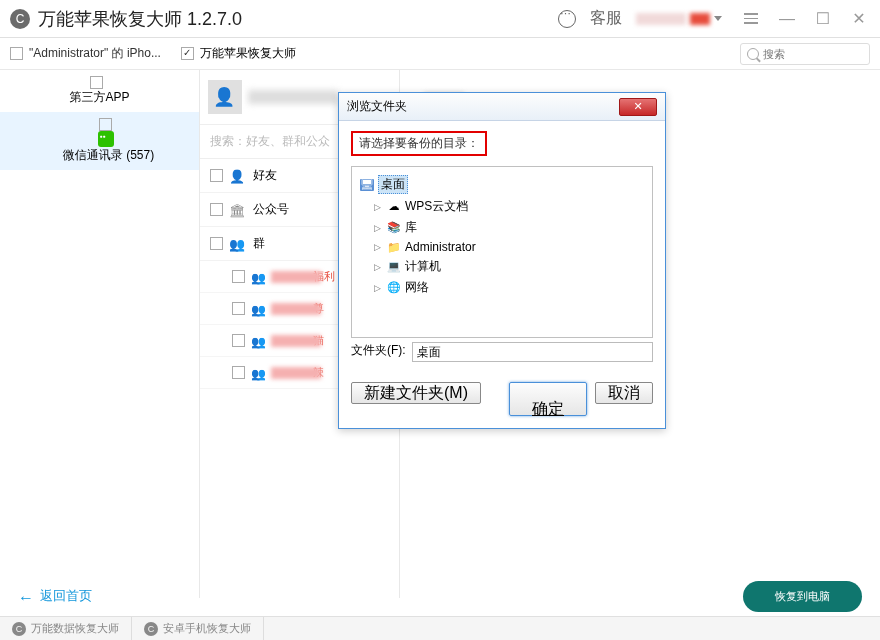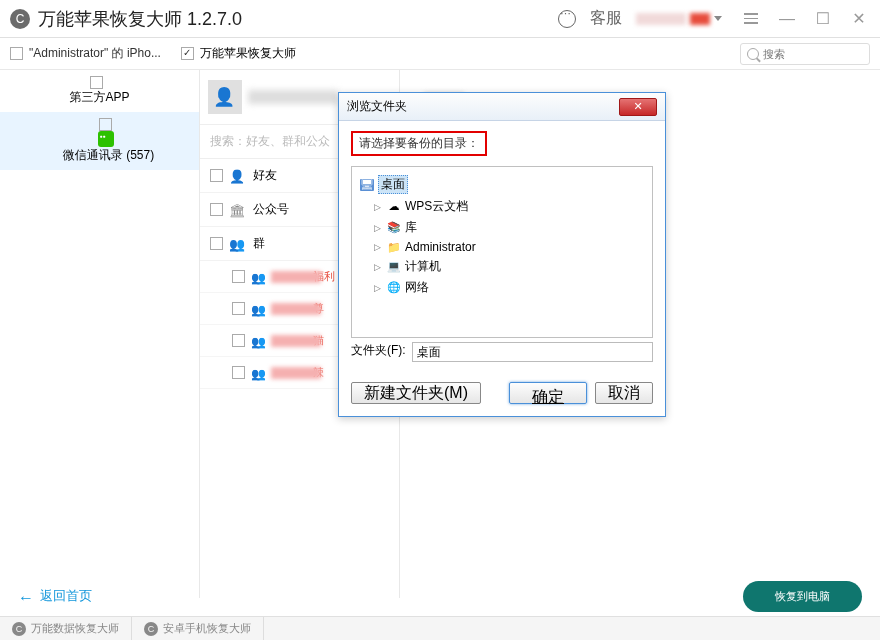--- a/index.html
+++ b/index.html
@@ -76,21 +76,21 @@
 .tree-row { display: flex; align-items: center; padding: 2px 0; cursor: pointer; gap: 4px; }
 .tree-row.sel-row .tree-label { background: #cce4f7; border: 1px dotted #4a90d9; padding: 0 2px; }
 .tree-indent { margin-left: 14px; }
 .tri { width: 9px; color: #777; font-size: 9px; }
 .folder-ico { width: 14px; height: 12px; display: inline-flex; align-items: center; justify-content: center; font-size: 11px; }
 .desktop-ico { background: #5a8fd4; color: #fff; border-radius: 1px; padding: 0 1px;}
 .path-row { display: flex; align-items: flex-start; margin-top: 4px; gap: 6px; }
 .path-input { flex: 1; height: 20px; border: 1px solid #bbb; padding: 0 4px; font-size: 12px; }
 .dlg-btns { display: flex; gap: 8px; padding: 10px 12px 12px; justify-content: flex-start; }
 .dlg-btn { height: 22px; border: 1px solid #888; background: linear-gradient(#fdfdfd,#e6e6e6); border-radius: 2px; font-size: 16px; padding: 0 12px; cursor: pointer; }
-.dlg-btn.primary { border: 1px solid #4a90d9; box-shadow: 0 0 3px rgba(74,144,217,.8); padding: 4px 22px; margin-left: auto; text-decoration: underline; }
+.dlg-btn.primary { border: 1px solid #4a90d9; box-shadow: 0 0 3px rgba(74,144,217,.8); padding: 16px 22px; margin-left: auto; text-decoration: underline; }
 </style>
 </head>
 <body>
 
 <div class="titlebar">
   <div class="app-icon">C</div>
   <div class="app-title">万能苹果恢复大师  1.2.7.0</div>
   <div class="titlebar-right">
     <div class="chat-ico"></div>
     <span class="kefu">客服</span>

